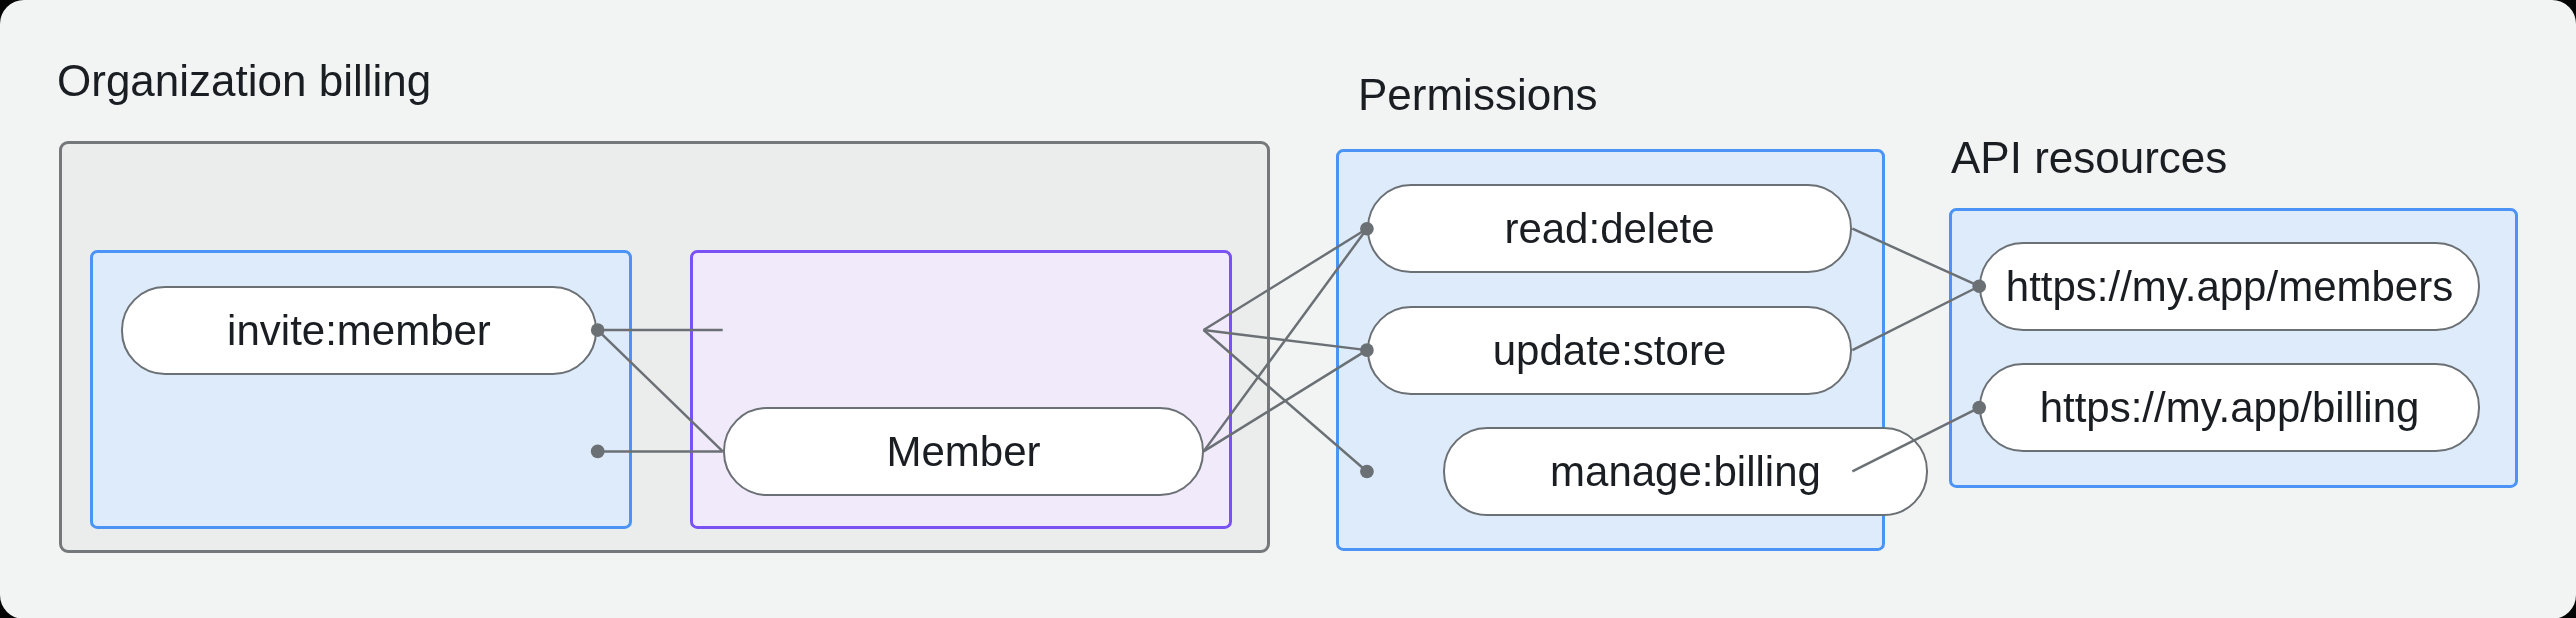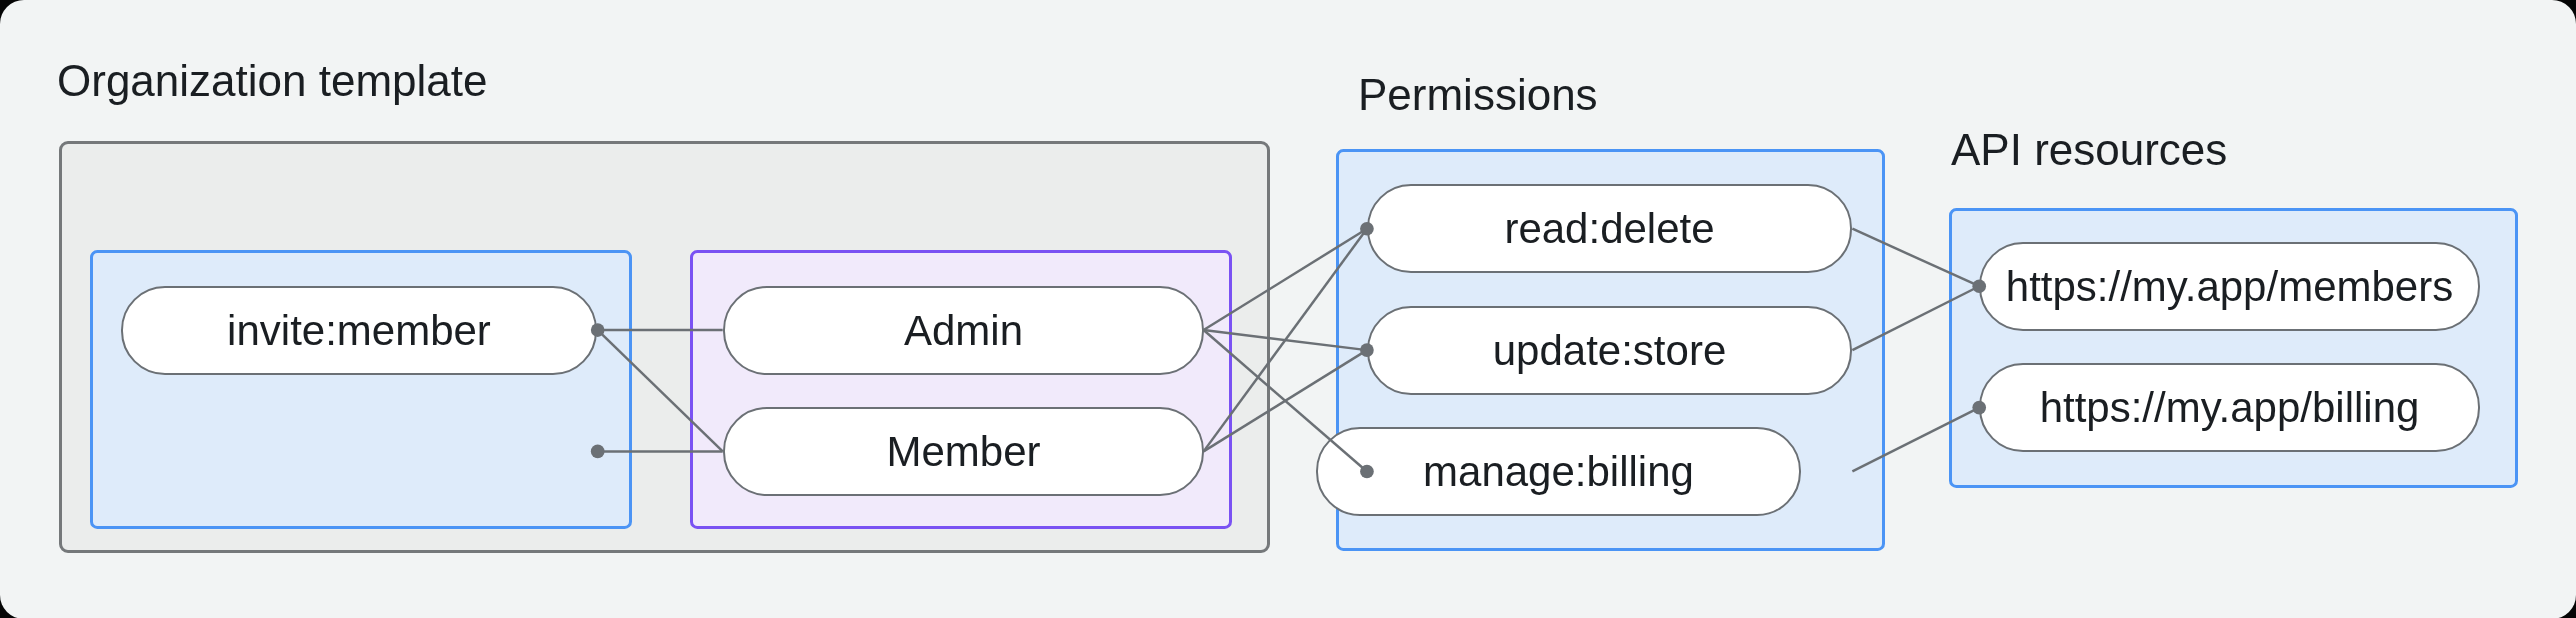--- a/index.html
+++ b/index.html
@@ -68,40 +68,39 @@
     pointer-events:none;
   }
   svg.wires line{stroke:var(--line-color);stroke-width:2.7;}
   svg.wires circle{fill:var(--line-color);}
 </style>
 </head>
 <body>
 
 <div class="canvas">
 
-  <div class="heading" style="left:57px;top:55px;">Organization template</div>
+  <div class="heading" style="left:57px;top:55px;">Organization billing</div>
   <div class="heading" style="left:89px;top:177px;">Organization permissions</div>
   <div class="heading" style="left:692px;top:177px;">Organization roles</div>
   <div class="heading" style="left:1338px;top:69px;margin-left:20px;">Permissions</div>
-  <div class="heading" style="left:1951px;top:124px;text-align:center;">API resources</div>
+  <div class="heading" style="left:1951px;top:132px;text-align:center;">API resources</div>
 
   <div class="gbox box-gray" style="left:59px;top:141px;width:1211px;height:412px;"></div>
   <div class="gbox box-blue" style="left:90px;top:250px;width:542px;height:279px;"></div>
   <div class="gbox box-purple" style="left:690px;top:250px;width:542px;height:279px;"></div>
   <div class="gbox box-blue" style="left:1336px;top:149px;width:549px;height:402px;"></div>
   <div class="gbox box-blue" style="left:1949px;top:208px;width:569px;height:280px;"></div>
 
   <div class="pill" style="left:121px;top:286px;width:476px;text-align:center;">invite:member</div>
 
-  <div class="pill" style="left:723px;top:286px;width:481px;">Admin</div>
   <div class="pill" style="left:723px;top:407px;width:481px;">Member</div>
 
   <div class="pill" style="left:1367px;top:184px;width:485px;">read:delete</div>
   <div class="pill" style="left:1367px;top:306px;width:485px;">update:store</div>
-  <div class="pill" style="left:1316px;top:427px;width:485px;">manage:billing</div>
+  <div class="pill" style="left:1443px;top:427px;width:485px;">manage:billing</div>
 
   <div class="pill" style="left:1979px;top:242px;width:501px;">https://my.app/members</div>
   <div class="pill" style="left:1979px;top:363px;width:501px;">https://my.app/billing</div>
 
   <svg class="wires" viewBox="0 0 2823 678">
     <line x1="655" y1="361.5" x2="792" y2="361.5"></line>
     <line x1="655" y1="361.5" x2="792" y2="494.5"></line>
     <line x1="655" y1="494.5" x2="792" y2="494.5"></line>
 
     <line x1="1319" y1="361.5" x2="1498" y2="250.5"></line>

